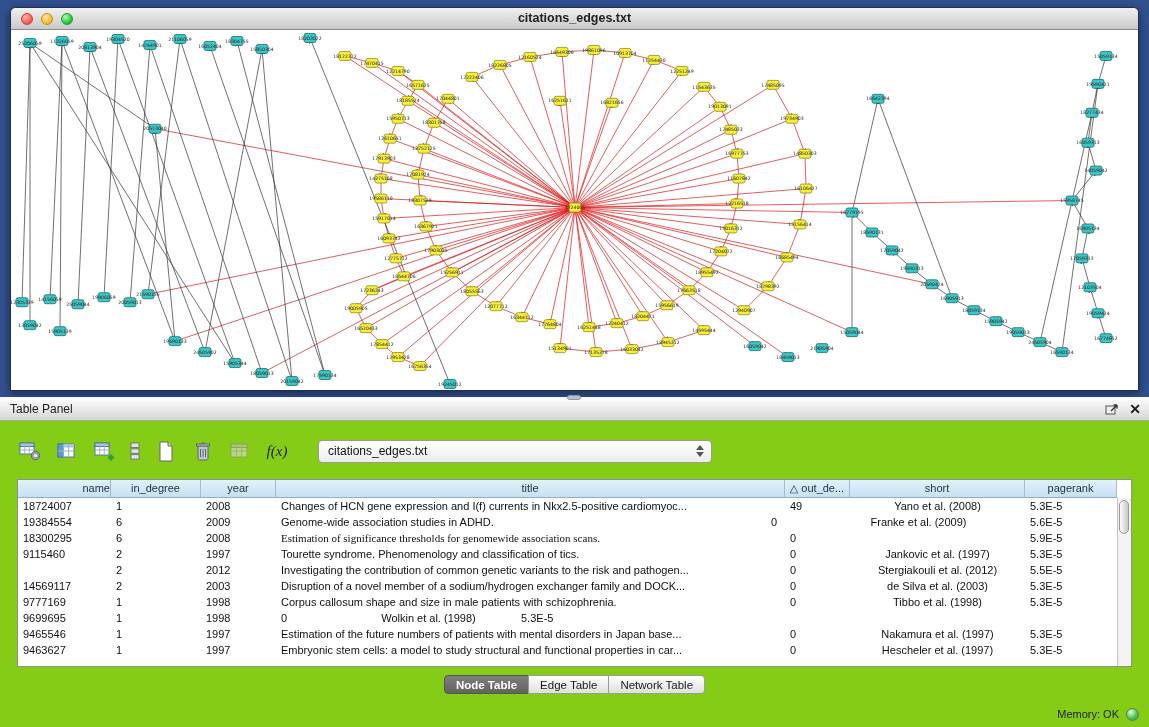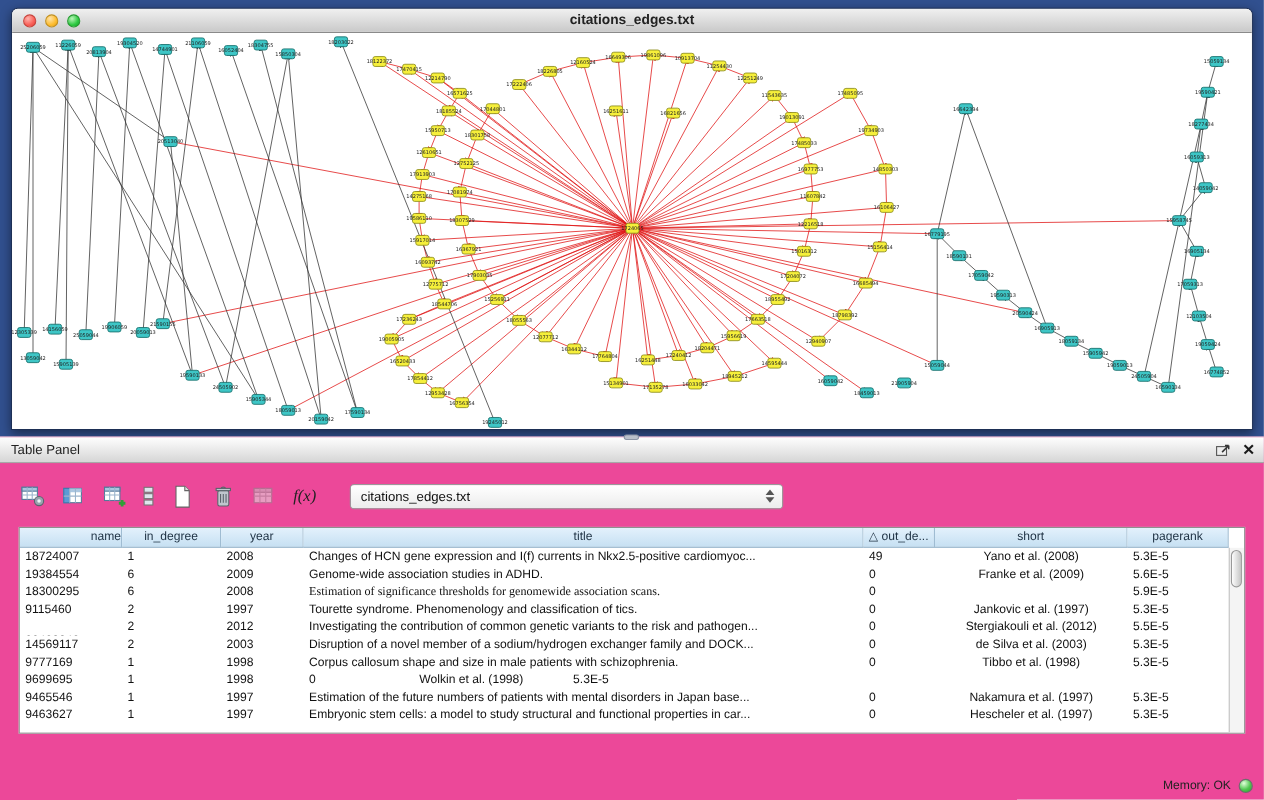--- a/index.html
+++ b/index.html
@@ -26,21 +26,21 @@
   .light.min   { background:radial-gradient(circle at 35% 30%, #ffe2a8, #fdbc2e 60%, #d89a20); border:1px solid #c2901f; }
   .light.zoom  { background:radial-gradient(circle at 35% 30%, #baf5b8, #2bc840 60%, #1f9e31); border:1px solid #259a30; }
   .net-canvas { position:absolute; top:22px; left:0; right:0; bottom:0; background:#fff; overflow:hidden; }
   #net-svg { position:absolute; top:0; left:0; width:100%; height:100%; }
   .er { stroke:#e01414; stroke-width:0.7; }
   .eb { stroke:#333; stroke-width:0.7; }
   .ny { fill:#f6ef3b; stroke:#8f8f1f; stroke-width:0.8; }
   .nt { fill:#3ec6c6; stroke:#19716e; stroke-width:0.8; }
   .nl { font-size:4.6px; fill:#222; text-anchor:middle; font-family:"DejaVu Sans", sans-serif; }
   
-  .table-panel { position:absolute; top:397px; left:0; width:1149px; height:330px; background:#ec4899; }
+  .table-panel { position:absolute; top:397px; left:0; width:1149px; height:330px; background:#84cc16; }
   .panel-header {
     height:24px; background:linear-gradient(#fdfdfd,#d6d6d6);
     border-top:1px solid #f5f5f5; border-bottom:1px solid #a8a8a8;
     font-size:12px; color:#222; line-height:23px; padding-left:10px; position:relative;
   }
   .splitter-dot { position:absolute; top:-3px; left:567px; width:14px; height:5px; border-radius:3px;
     background:#b9bfca; border:1px solid #8b94a5; }
   .panel-header-icons { position:absolute; right:8px; top:0; height:100%; display:flex; align-items:center; gap:10px; }
   .float-btn svg { display:block; }
   .close-btn { font-size:14px; font-weight:bold; color:#1a1a1a; line-height:14px; cursor:default; }
@@ -905,21 +905,21 @@
             <div class="tcell center" style="flex: 0 0 175px;">Yano et al. (2008)</div>
             <div class="tcell" style="flex: 0 0 92px;">5.3E-5</div>
           </div>
           <div class="trow">
             <div class="tcell" style="flex: 0 0 93px;">19384554</div>
             <div class="tcell" style="flex: 0 0 90px;">6</div>
             <div class="tcell" style="flex: 0 0 75px;">2009</div>
             <div class="tcell" style="flex: 1 1 auto;">Genome-wide association studies in ADHD.</div>
             <div class="tcell" style="flex: 0 0 65px;">0</div>
             <div class="tcell center" style="flex: 0 0 175px;">Franke et al. (2009)</div>
-            <div class="tcell" style="flex: 0 0 92px;">5.6E-5</div>
+            <div class="tcell" style="flex: 0 0 92px; margin-left: 19px;">5.6E-5</div>
           </div>
           <div class="trow">
             <div class="tcell" style="flex: 0 0 93px;">18300295</div>
             <div class="tcell" style="flex: 0 0 90px;">6</div>
             <div class="tcell" style="flex: 0 0 75px;">2008</div>
             <div class="tcell" style="flex: 1 1 auto; font-family: Liberation Serif, serif;">Estimation of significance thresholds for genomewide association scans.</div>
             <div class="tcell" style="flex: 0 0 65px;">0</div>
             <div class="tcell center" style="flex: 0 0 175px; margin-top: 24px;">Dudbridge et al. (2008)</div>
             <div class="tcell" style="flex: 0 0 92px;">5.9E-5</div>
           </div>
@@ -985,18 +985,23 @@
             <div class="tcell center" style="flex: 0 0 175px;">Hescheler et al. (1997)</div>
             <div class="tcell" style="flex: 0 0 92px;">5.3E-5</div>
           </div>
         </div>
     </div>
     <div class="sbar">
       <div class="sb-thumb"></div>
     </div>
   </div>
 
+  <div class="tabbar" id="tabbar">
+      <div class="tab active">Node Table</div>
+      <div class="tab">Edge Table</div>
+      <div class="tab">Network Table</div>
+    </div>
 
   <div class="statusbar">
     <span>Memory: OK</span>
     <span class="mem-dot"></span>
   </div>
 </div>
 
 </body></html>

